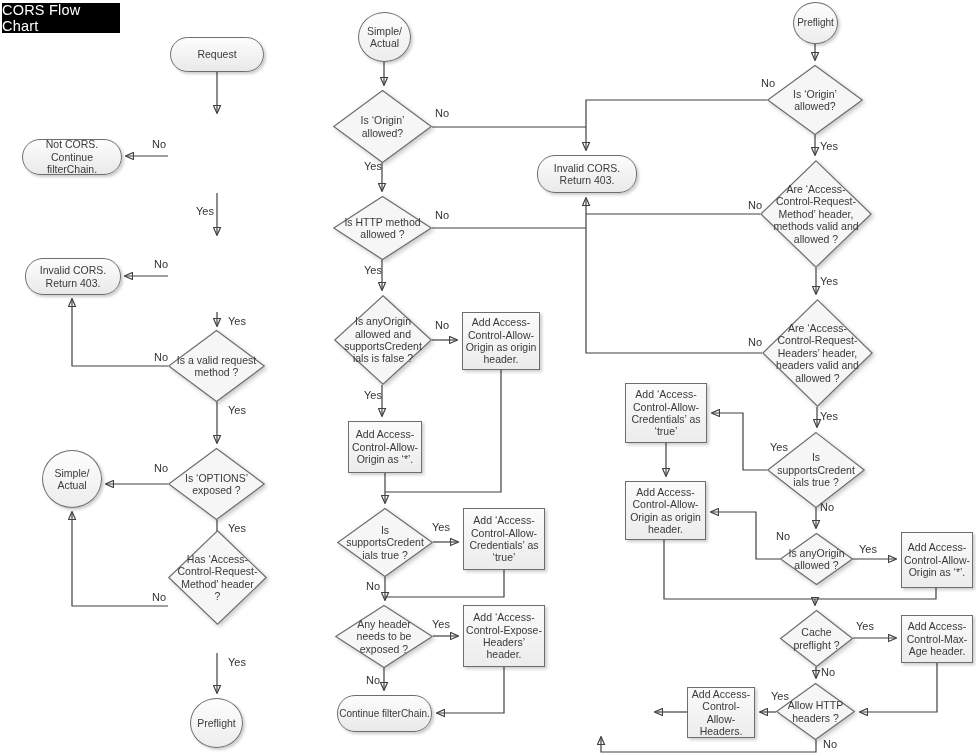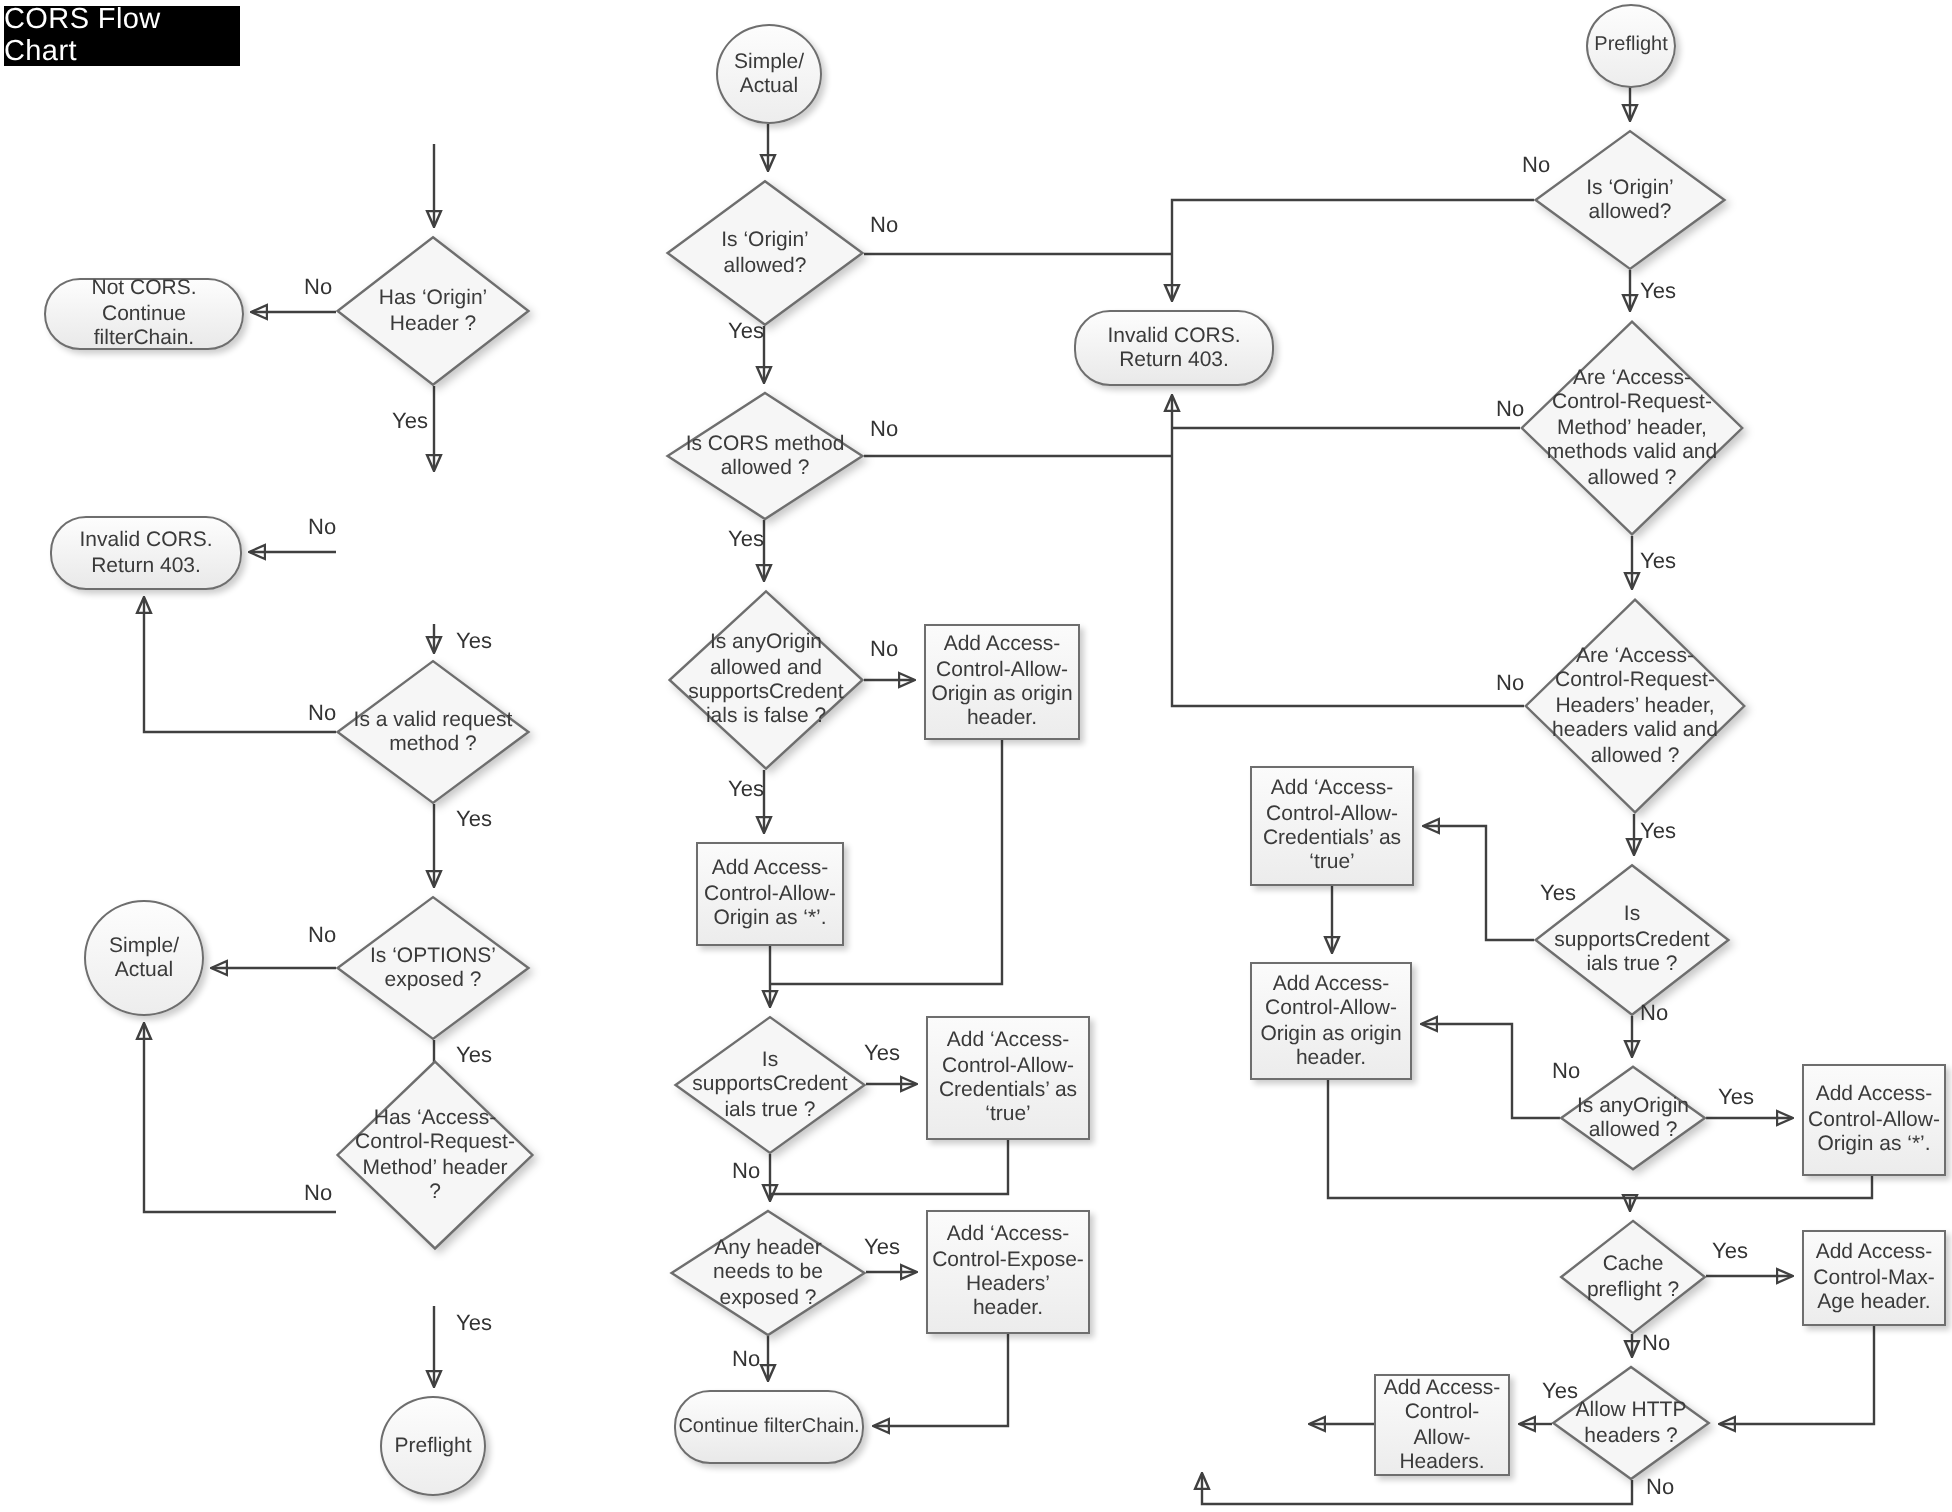--- a/index.html
+++ b/index.html
@@ -106,26 +106,22 @@
     <path d="M853,638 L896,638" marker-end="url(#arr)"></path>
     <path d="M816,667 L816,678" marker-end="url(#arr)"></path>
     <path d="M937,663 L937,712 L860,712" marker-end="url(#arr)"></path>
     <path d="M776,712 L760,712" marker-end="url(#arr)"></path>
     <path d="M687,712 L655,712" marker-end="url(#arr)"></path>
     <path d="M816,740 L816,752 L601,752 L601,737" marker-end="url(#arr)"></path>
   </svg>
 
   <div id="title-box">CORS Flow Chart</div>
 
-  <div class="node diamond" style="left:168px;top:118px;width:97px;height:75px">
-      <svg class="shape" viewBox="0 0 100 100" preserveAspectRatio="none">
-        <polygon points="50,0.8 99.2,50 50,99.2 0.8,50"></polygon>
-      </svg>
-      <div class="lbl">Has ‘Origin’
-Header ?</div>
+  <div class="node oval" style="left:170px;top:37px;width:94px;height:35px">
+      <div class="lbl">Request</div>
     </div>
   <div class="node oval" style="left:22px;top:139px;width:100px;height:36px">
       <div class="lbl">Not CORS. Continue
 filterChain.</div>
     </div>
   <div class="node oval" style="left:25px;top:258px;width:96px;height:37px">
       <div class="lbl">Invalid CORS.
 Return 403.</div>
     </div>
   <div class="node diamond" style="left:168px;top:330px;width:97px;height:72px">
@@ -171,21 +167,21 @@
 allowed?</div>
     </div>
   <div class="node oval" style="left:537px;top:155px;width:100px;height:38px">
       <div class="lbl">Invalid CORS.
 Return 403.</div>
     </div>
   <div class="node diamond" style="left:333px;top:196px;width:99px;height:64px">
       <svg class="shape" viewBox="0 0 100 100" preserveAspectRatio="none">
         <polygon points="50,0.8 99.2,50 50,99.2 0.8,50"></polygon>
       </svg>
-      <div class="lbl">Is CORS method
+      <div class="lbl">Is HTTP method
 allowed ?</div>
     </div>
   <div class="node diamond" style="left:334px;top:295px;width:98px;height:90px">
       <svg class="shape" viewBox="0 0 100 100" preserveAspectRatio="none">
         <polygon points="50,0.8 99.2,50 50,99.2 0.8,50"></polygon>
       </svg>
       <div class="lbl">Is anyOrigin
 allowed and
 supportsCredent
 ials is false ?</div>

